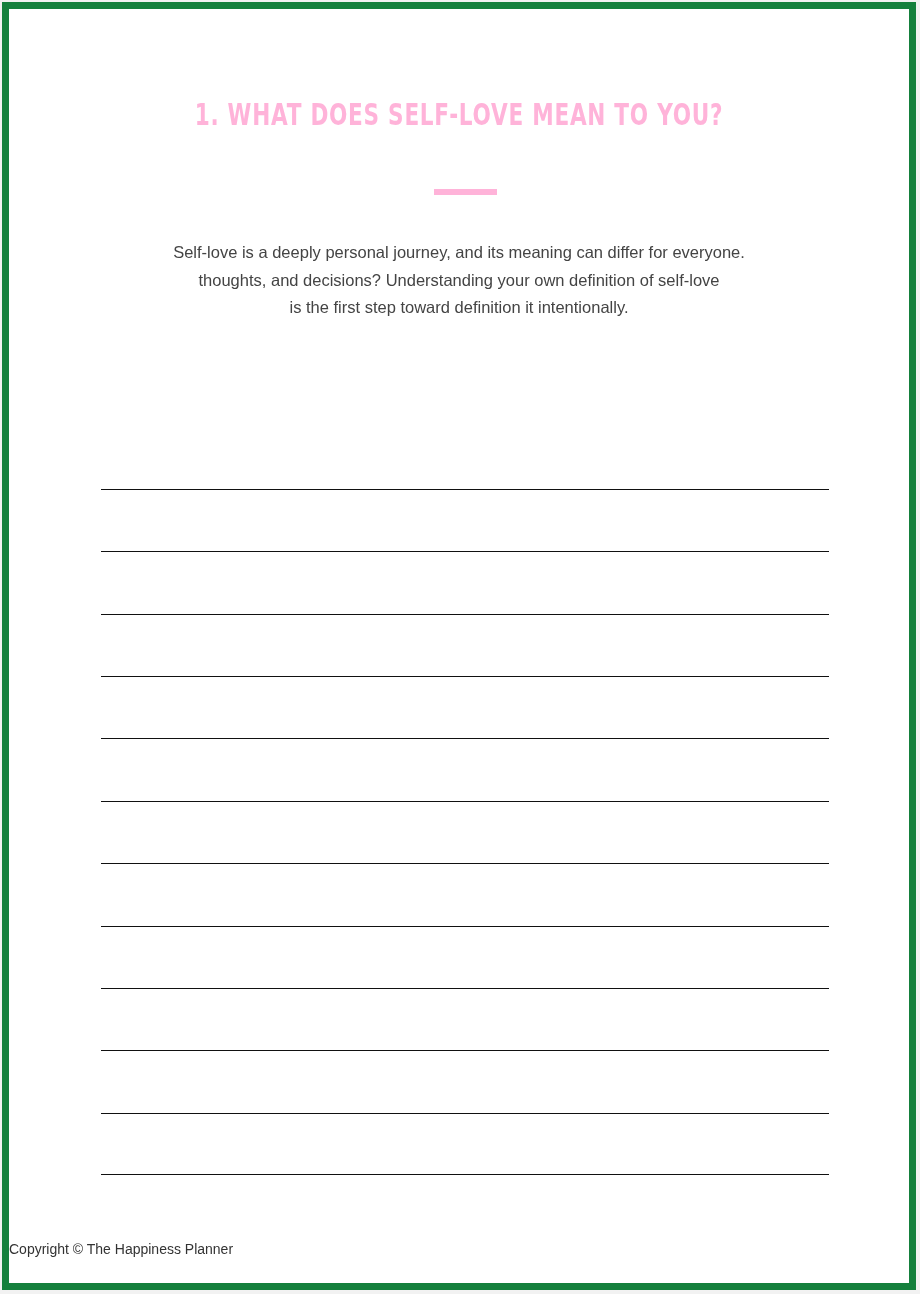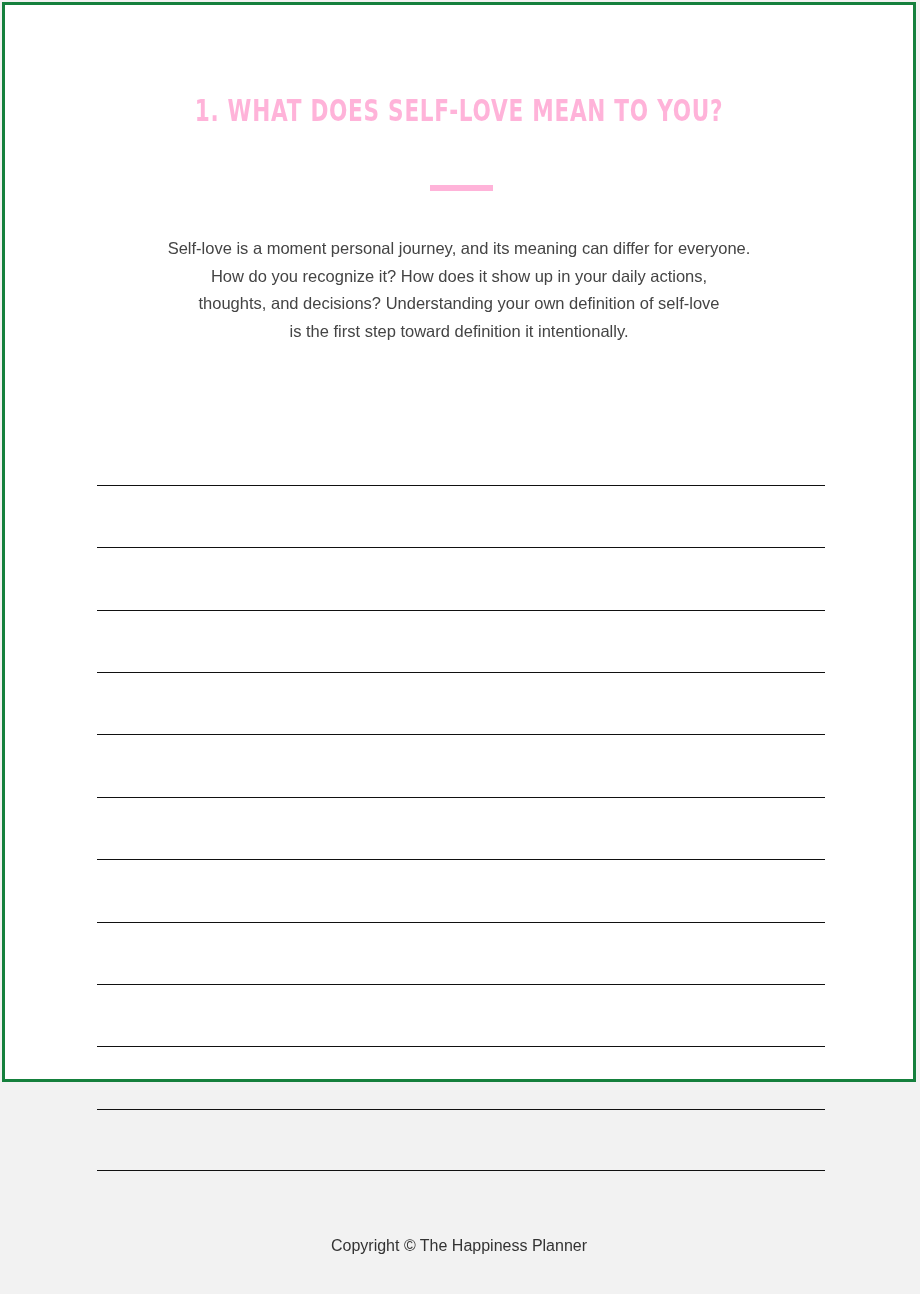--- a/index.html
+++ b/index.html
@@ -1,19 +1,19 @@
 <!DOCTYPE html>
 <html><head>
 <meta charset="utf-8">
 <style>
   html, body { margin: 0; padding: 0; background: #f2f2f2; }
   body { width: 920px; height: 1294px; position: relative; overflow: hidden; }
   .page {
-    position: absolute; left: 2px; top: 2px; width: 914px; height: 1080px;
-    background: #ffffff; border: 3px solid #15803d; box-sizing: border-box;
+    position: absolute; left: 2px; top: 2px; width: 914px; height: 1288px;
+    background: #ffffff; border: 7px solid #15803d; box-sizing: border-box;
   }
   .title {
     position: absolute; left: 0; right: 0; top: 88px; text-align: center;
     font-family: "DejaVu Sans", sans-serif; font-weight: bold;
     font-size: 30px; letter-spacing: 1px; color: #ffb3d9;
     transform: scaleX(0.72); transform-origin: center;
     white-space: nowrap;
   }
   .accent-bar {
     position: absolute; left: 425px; top: 180px; width: 63px; height: 6px;
@@ -21,34 +21,33 @@
   }
   .intro {
     position: absolute; left: 100px; right: 100px; top: 230px;
     text-align: center; font-family: "Liberation Sans", sans-serif;
     font-size: 16.5px; line-height: 27.6px; color: #444444;
   }
   .intro div { white-space: nowrap; }
   .lines { position: absolute; left: 92px; width: 728px; top: 0; }
   .line { position: absolute; left: 0; width: 728px; height: 1px; background: #111111; }
   .footer {
-    position: absolute; left: 0; right: 0; top: 1232px; text-align: center;
-    font-family: "Liberation Sans", sans-serif; font-size: 16px; color: #333333;
+    position: absolute; left: 0; right: 0; top: 1232px; text-align: left;
+    font-family: "Liberation Sans", sans-serif; font-size: 14px; color: #333333;
   }
 </style>
 </head>
 <body>
 
 <div class="page">
   <div class="title">1. WHAT DOES SELF-LOVE MEAN TO YOU?</div>
   <div class="accent-bar"></div>
 
   <div class="intro">
-    <div>Self-love is a moment personal journey, and its meaning can differ for everyone.</div>
-    <div>How do you recognize it? How does it show up in your daily actions,</div>
+    <div>Self-love is a deeply personal journey, and its meaning can differ for everyone.</div>
     <div>thoughts, and decisions? Understanding your own definition of self-love</div>
     <div>is the first step toward definition it intentionally.</div>
   </div>
 
   <div class="lines">
     <div class="line" style="top:480px"></div>
     <div class="line" style="top:542px"></div>
     <div class="line" style="top:605px"></div>
     <div class="line" style="top:667px"></div>
     <div class="line" style="top:729px"></div>

